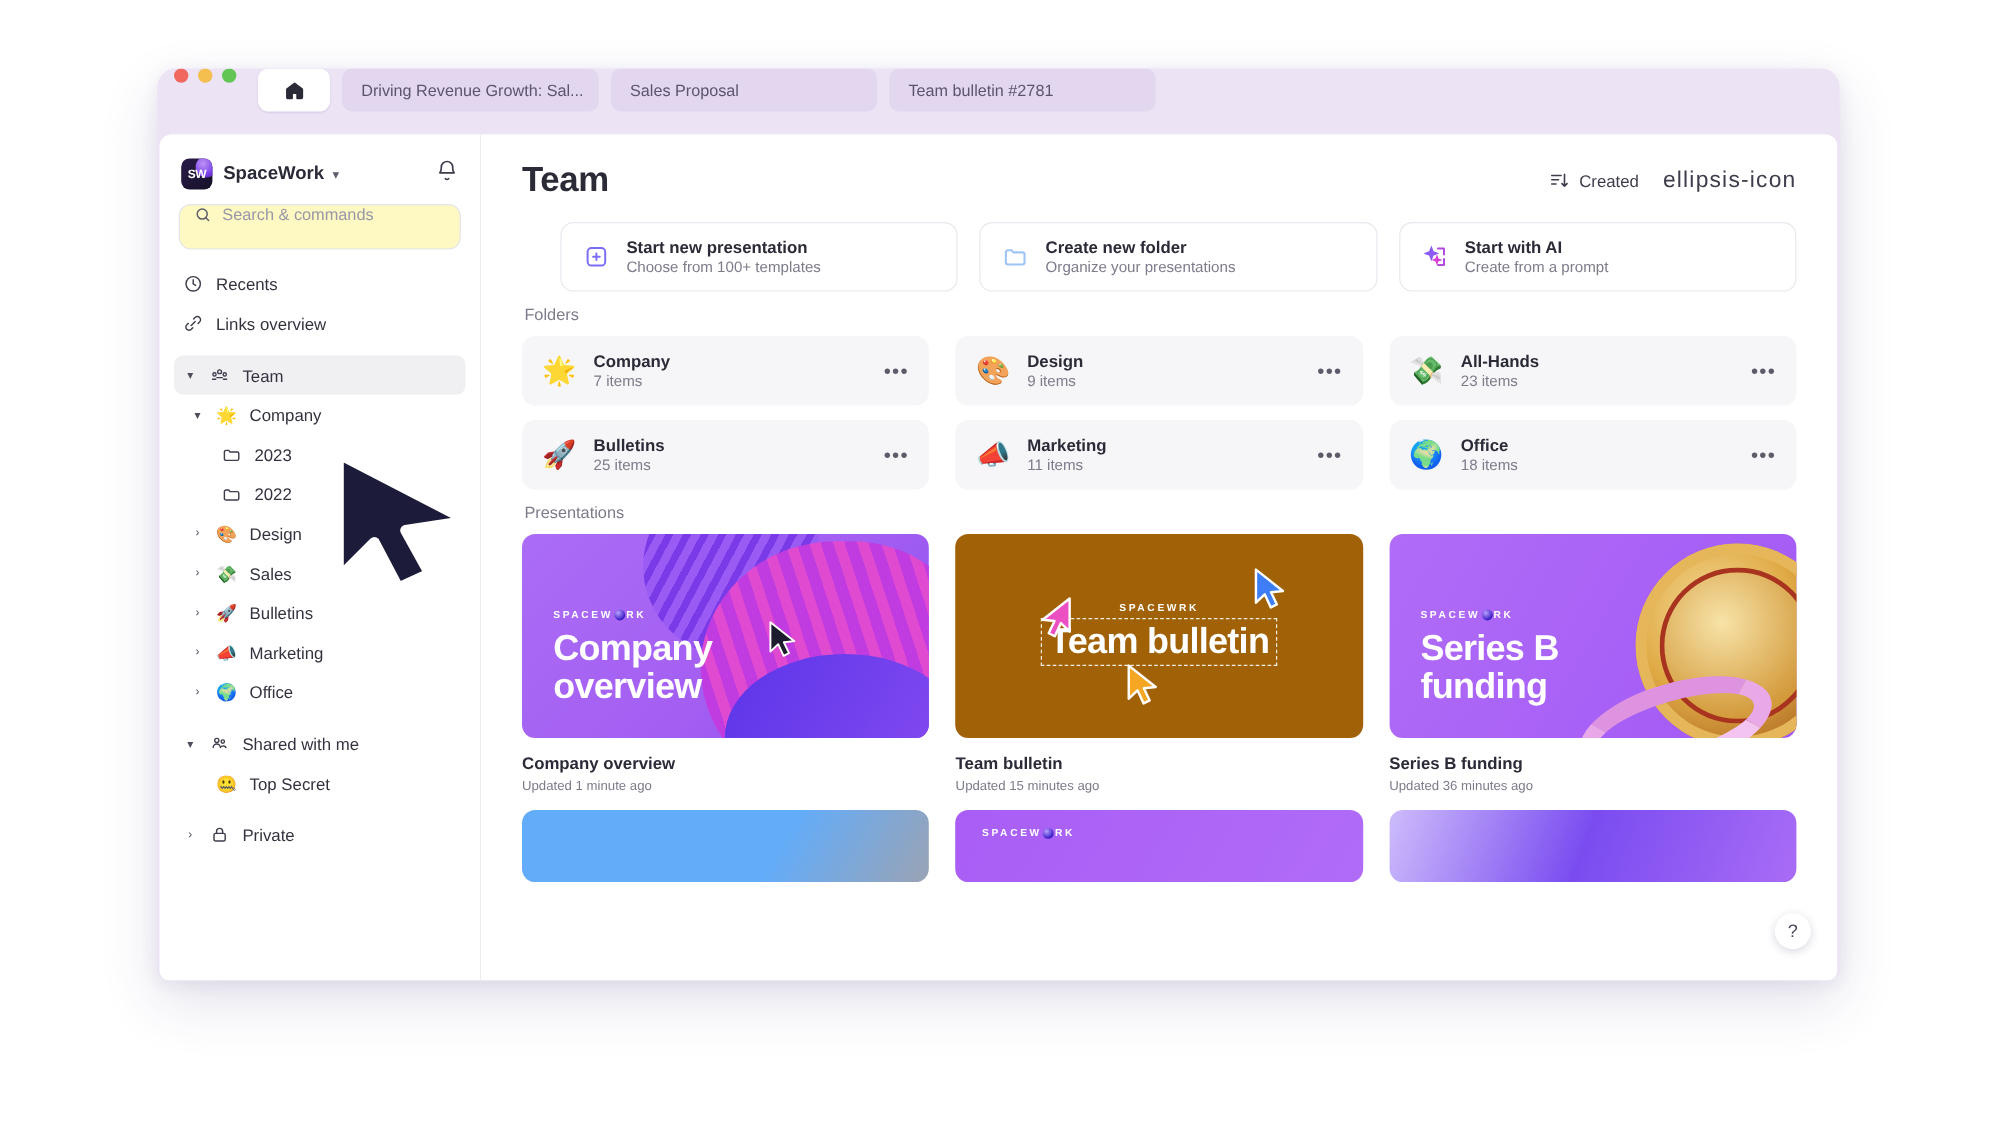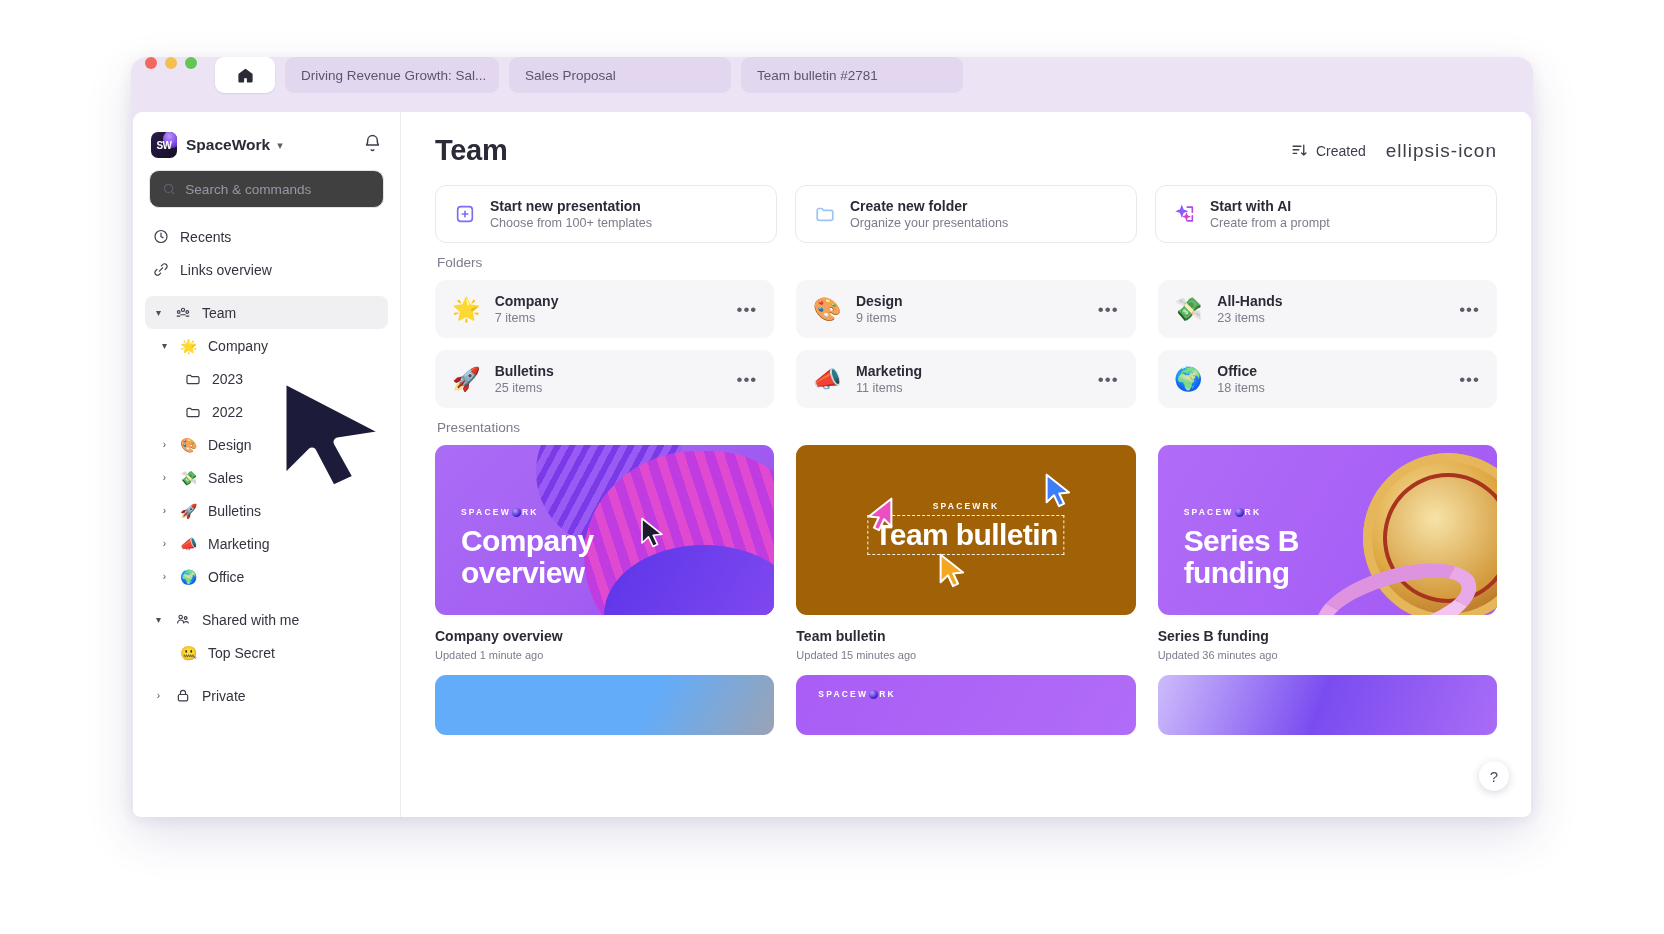--- a/index.html
+++ b/index.html
@@ -99,22 +99,22 @@
     position: relative; z-index: 2;
     font-size: 10px; font-weight: bold; color:#fff; letter-spacing:-.5px;
   }
   .ws-name { font-size: 15.5px; font-weight: bold; color: #2b2b38; }
   .chev-sm { color:#5c5c6b; font-size: 11px; margin-left:-2px;}
   .bell { margin-left: auto; color:#3d3d4c; }
 
   .search-wrap { padding: 0 16px 10px 16px; }
   .search {
     height: 38px; border: 1px solid #e3e3ea; border-radius: 10px;
-    display: flex; align-items: center; gap: 9px; padding: 0 12px;
-    background:#404040;
+    display: flex; align-items: flex-start; gap: 9px; padding: 0 12px;
+    background:#fef9c3;
   }
   .search input {
     border: none; outline: none; font-size: 13.6px; color: #8a8a99;
     background: transparent; width: 100%;
     font-family: "Liberation Sans", sans-serif;
   }
   .search input::placeholder { color:#9797a6; }
 
   .nav { padding: 2px 12px 0 12px; overflow: hidden; flex: 1; }
   .nav-item {
@@ -142,21 +142,21 @@
   
   .main { flex: 1; position: relative; background: #fff; overflow: hidden; }
   .main-inner { padding: 22px 34px 0 34px; }
 
   .main-head { display: flex; align-items: center; }
   .page-title { font-size: 29px; font-weight: bold; color: #2b2b38; letter-spacing:-.3px;}
   .head-right { margin-left: auto; display: flex; align-items: center; gap: 20px; }
   .sort-btn { display: flex; align-items: center; gap: 8px; font-size: 14px; color: #3d3d4c; }
   .dots-btn { color: #3d3d4c; font-size: 19px; letter-spacing: 1px; line-height: 1; }
 
-  .action-row { display: flex; gap: 18px; margin-top: 18px; }
+  .action-row { display: flex; gap: 18px; margin-top: 18px; margin-left: 32px; }
   .action-card {
     flex: 1; height: 58px; border: 1px solid #e8e8ee; border-radius: 11px;
     display: flex; align-items: center; gap: 13px; padding: 0 17px;
     background: #fff;
   }
   .action-ico { width: 24px; height: 24px; flex:none; display:flex; align-items:center; justify-content:center;}
   .ac-title { font-size: 14px; font-weight: bold; color: #2b2b38; }
   .ac-sub { font-size: 12.6px; color: #7c7c8b; margin-top: 2px; }
 
   .sec-label { font-size: 13.6px; color: #7c7c8b; margin: 12px 0 10px 2px; }

